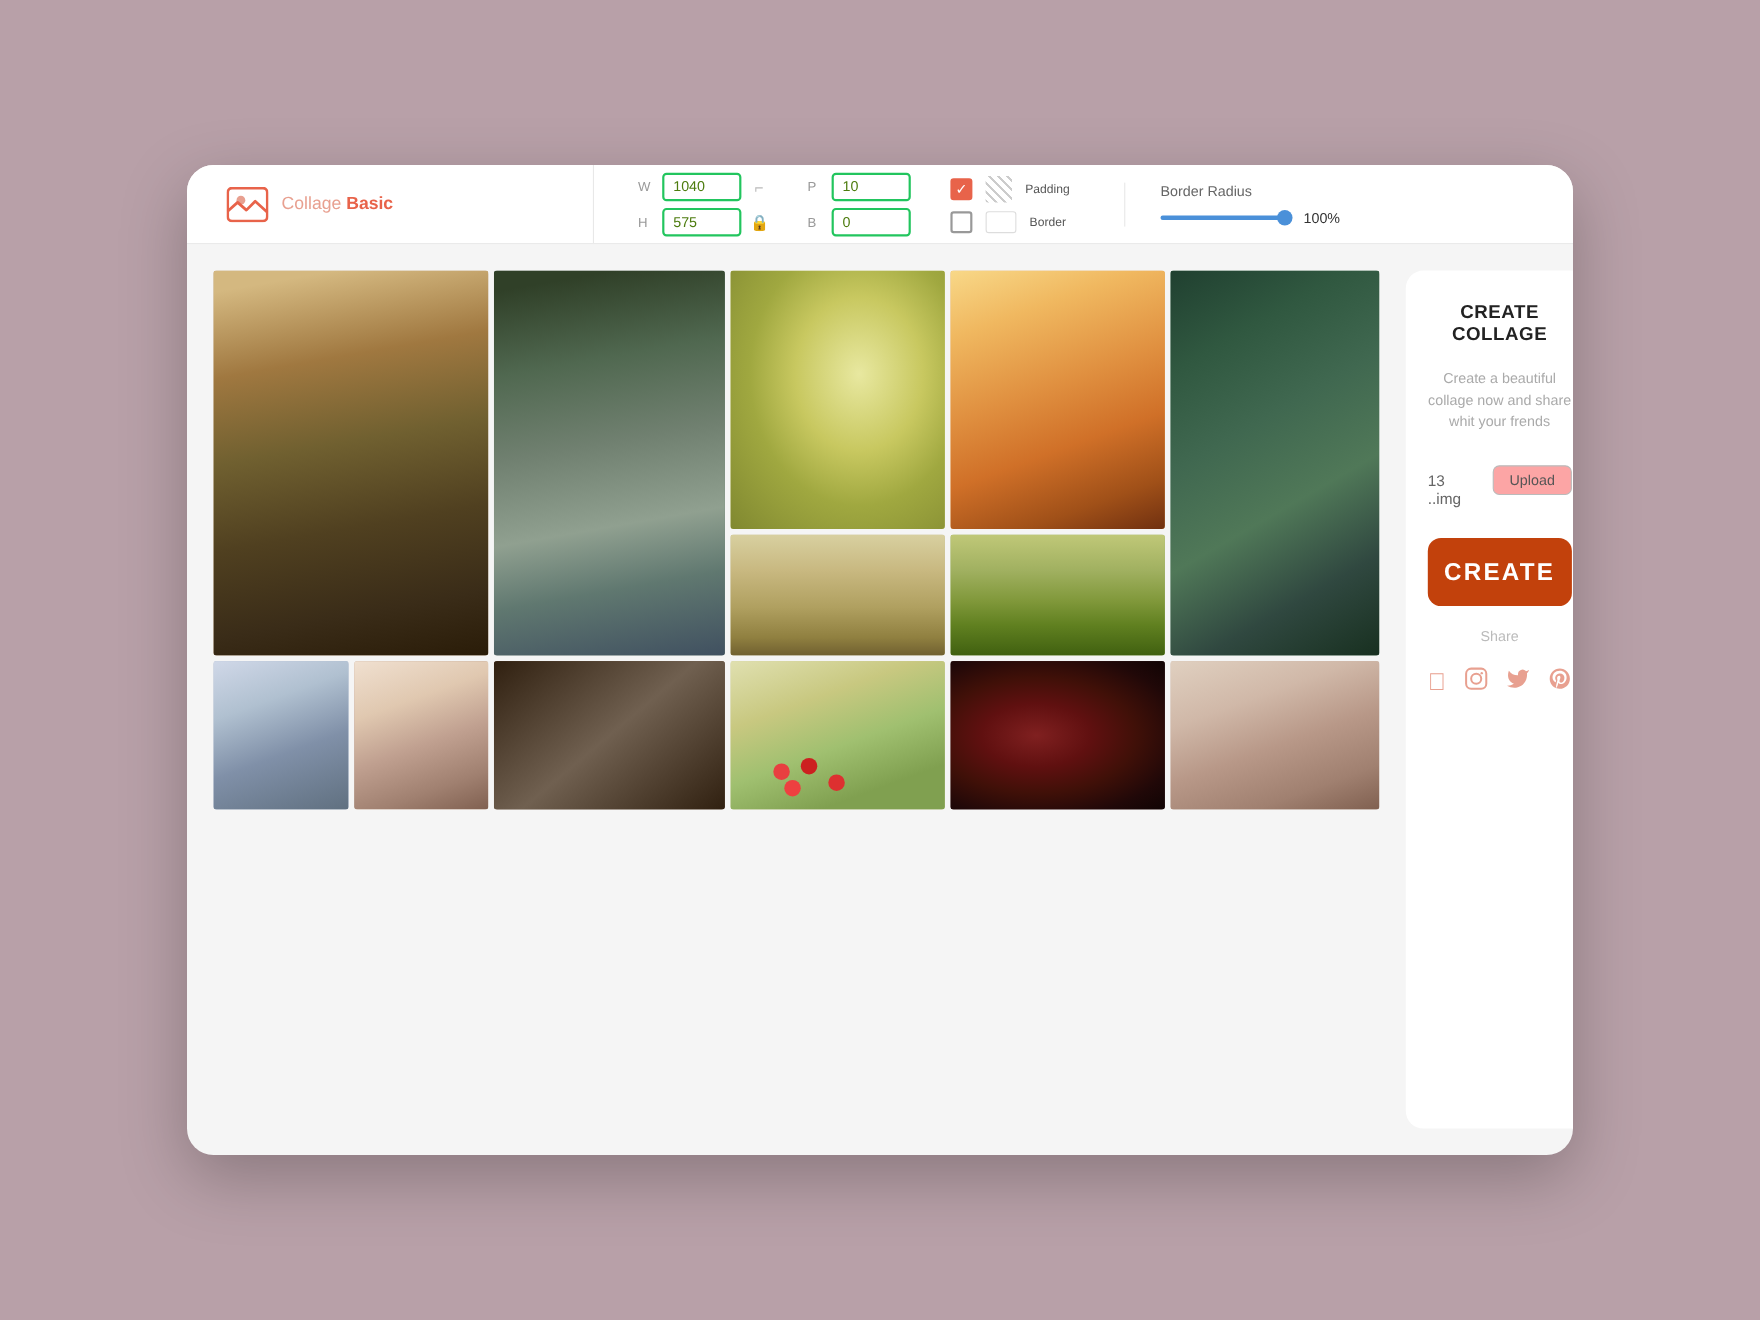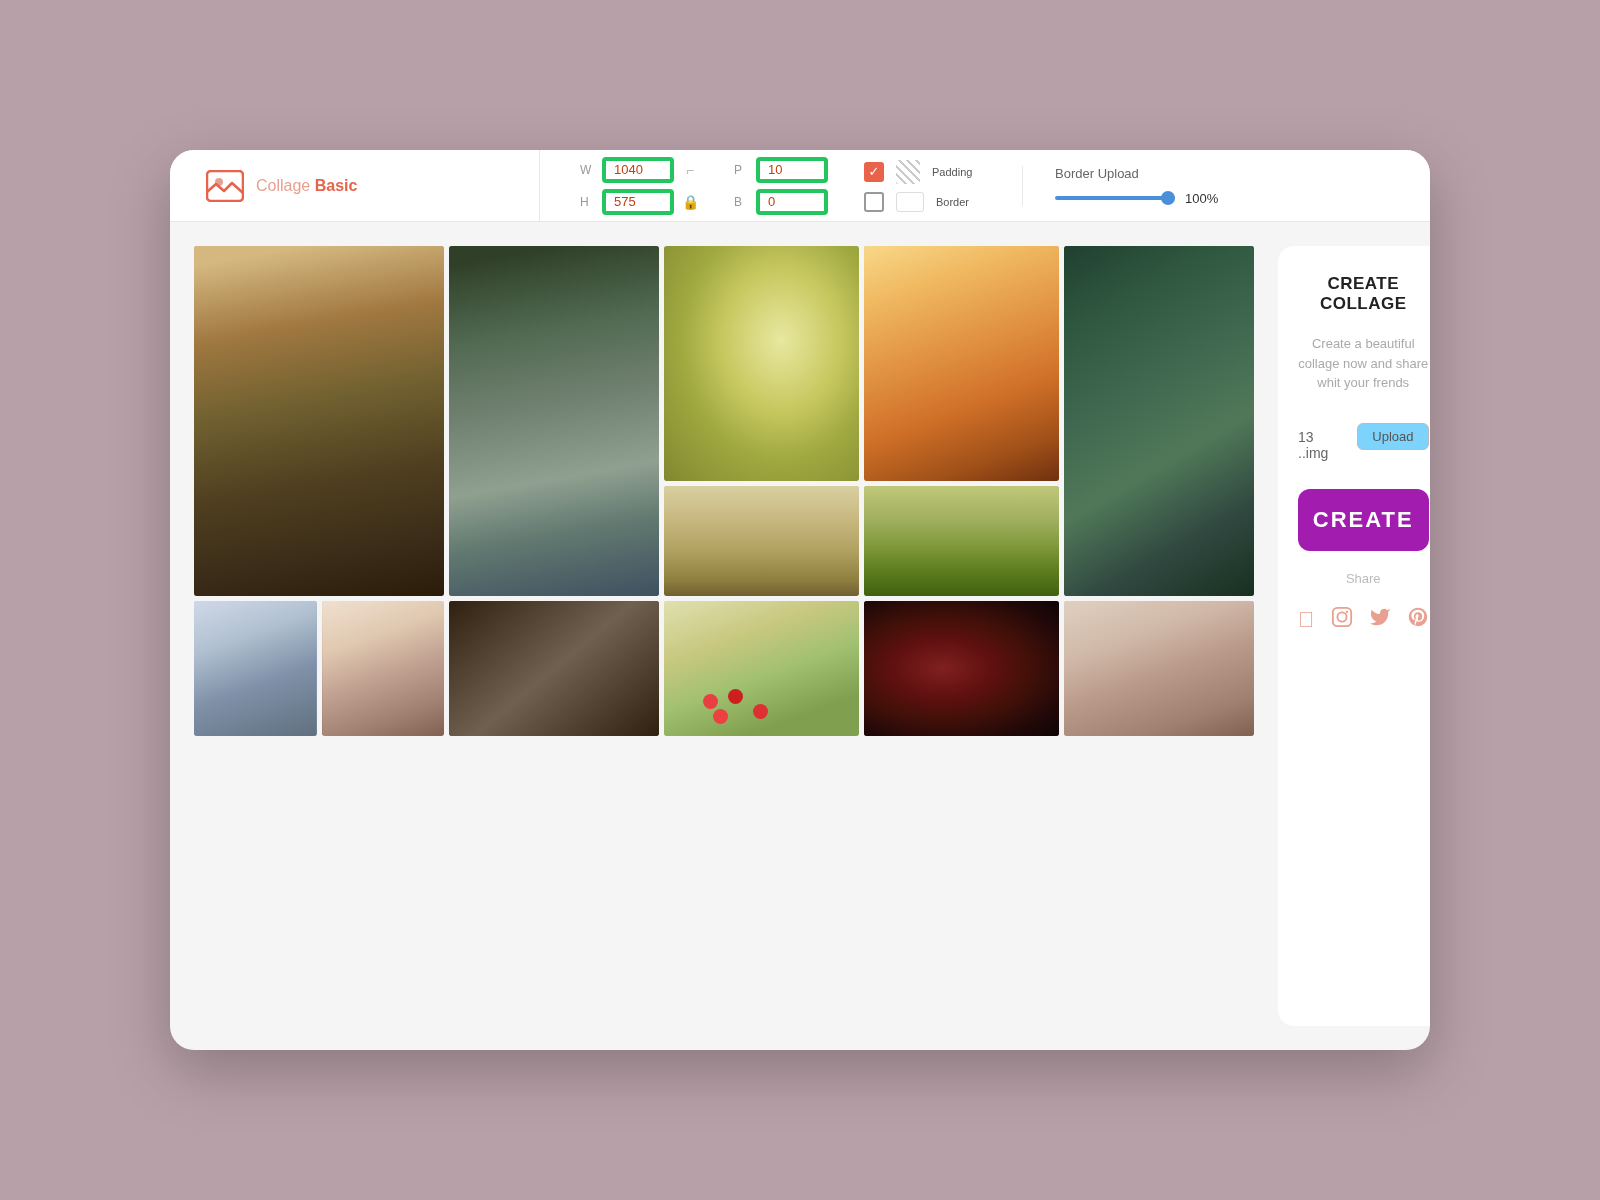--- a/index.html
+++ b/index.html
@@ -63,25 +63,25 @@
       gap: 8px;
     }
     .control-label {
       font-size: 12px;
       color: #999;
       width: 14px;
     }
     .control-input {
       width: 72px;
       height: 26px;
-      border: 4px solid #22c55e;
+      border: 2px solid #22c55e;
       border-radius: 4px;
       padding: 0 8px;
       font-size: 13px;
-      color: #c2410c;
+      color: #4d7c0f;
       outline: none;
     }
     .lock-icon {
       color: #bbb;
       font-size: 14px;
       text-align: center;
       width: 16px;
     }
     .padding-border-group {
       display: flex;
@@ -215,30 +215,30 @@
       gap: 12px;
       width: 100%;
     }
     .img-count {
       font-size: 14px;
       color: #666;
       margin-top: 16px;
     }
     .upload-btn {
       border: 1px solid #bbb;
-      background: #7dd3fc;
+      background: #fca5a5;
       padding: 5px 14px;
       border-radius: 6px;
       font-size: 13px;
       color: #555;
       cursor: pointer;
     }
     .create-btn {
       width: 100%;
-      background: #a21caf;
+      background: #c2410c;
       color: white;
       border: none;
       border-radius: 12px;
       padding: 18px 0;
       font-size: 22px;
       font-weight: 700;
       letter-spacing: 2px;
       cursor: pointer;
       margin-top: 8px;
     }
@@ -349,21 +349,21 @@
           <span class="pb-label">Padding</span>
         </div>
         <div class="pb-row">
           <div class="checkbox-custom"></div>
           <div class="color-swatch"></div>
           <span class="pb-label">Border</span>
         </div>
       </div>
 
       <div class="border-radius-section">
-        <span class="br-label">Border Upload</span>
+        <span class="br-label">Border Radius</span>
         <div class="slider-row">
           <input type="range" class="slider-custom" min="0" max="100" value="100" style="">
           <span class="slider-value">100%</span>
         </div>
       </div>
     </div>
   </div>
 
   <div class="main-content">
 

